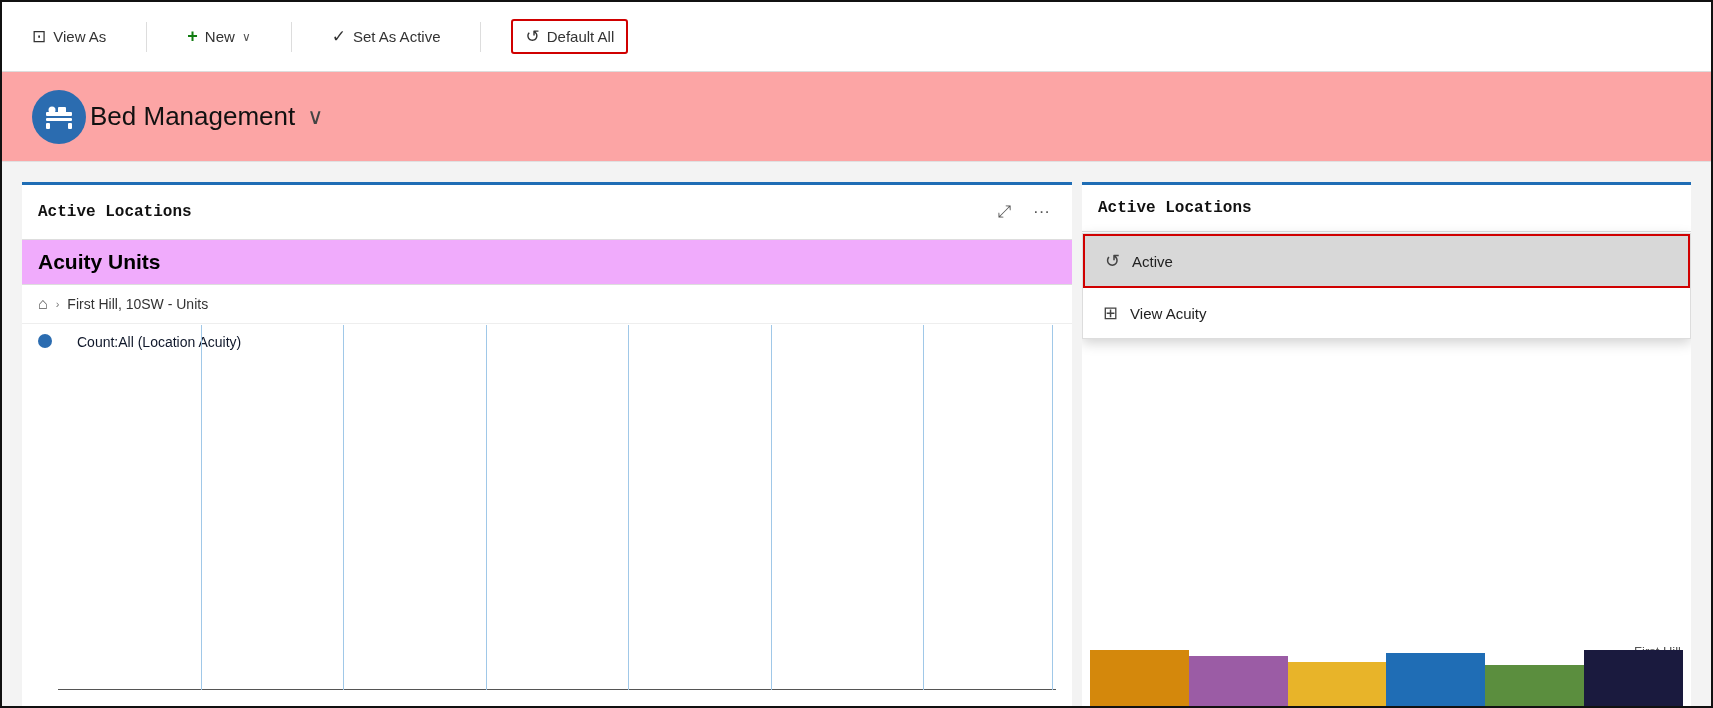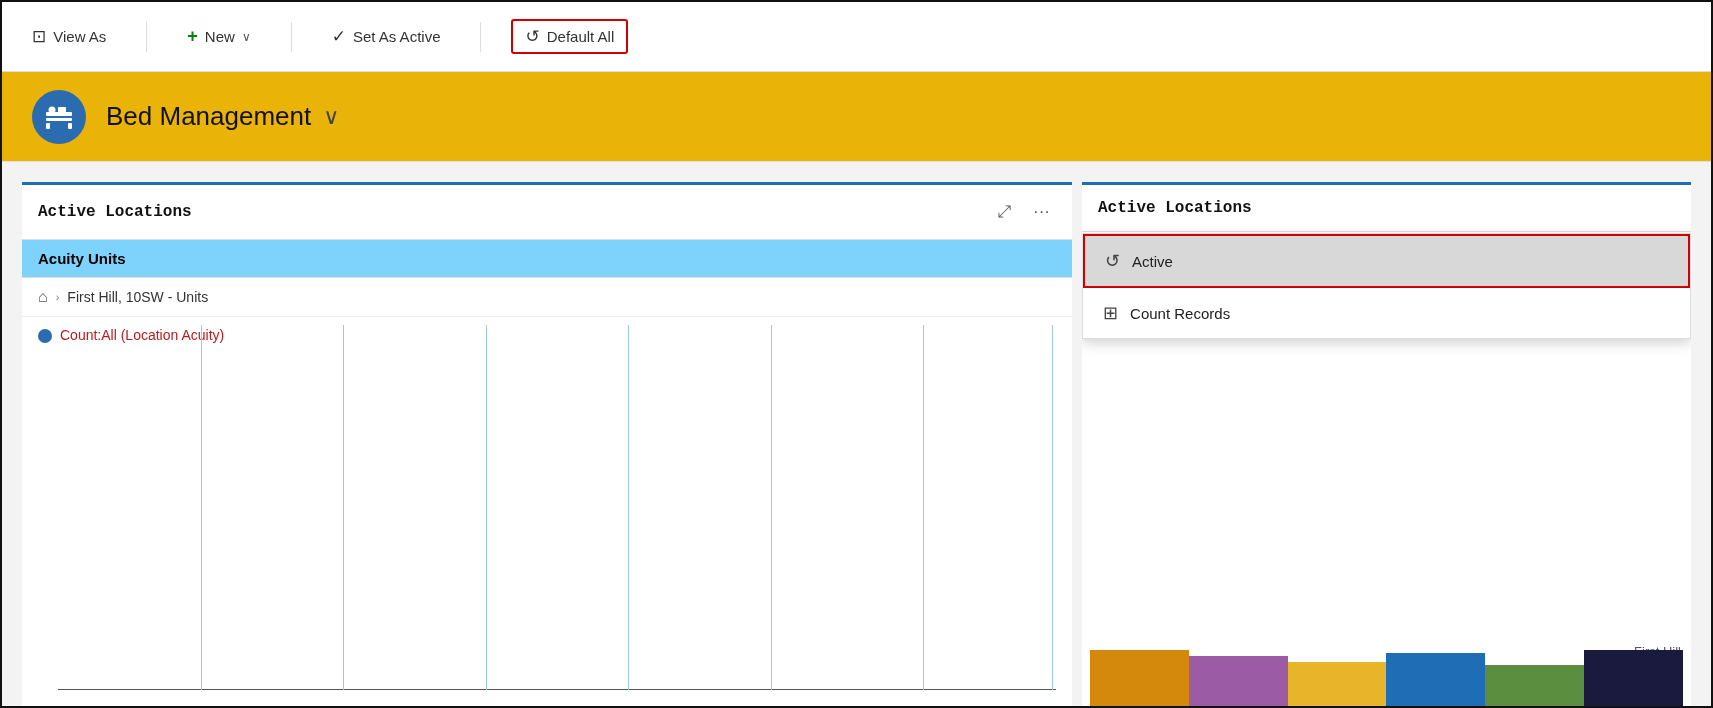--- a/index.html
+++ b/index.html
@@ -46,22 +46,22 @@
       background: #ddd;
     }
     .chevron { font-size: 12px; color: #555; }
 
     
     .page-header {
       display: flex;
       align-items: center;
       height: 90px;
       padding: 0 30px;
-      gap: 20px;
-      background: #eab308;
+      gap: 4px;
+      background: #fca5a5;
       border-bottom: 1px solid #e0e0e0;
     }
     .app-icon {
       width: 54px;
       height: 54px;
       border-radius: 50%;
       background: #2b6cb0;
       display: flex;
       align-items: center;
       justify-content: center;
@@ -123,45 +123,45 @@
       border: none;
       cursor: pointer;
       font-size: 17px;
       color: #555;
       padding: 3px 6px;
       border-radius: 3px;
     }
 
     .acuity-header {
       padding: 10px 16px;
-      font-size: 15px;
+      font-size: 21px;
       font-weight: 600;
       border-bottom: 1px solid #ddd;
-      background: #7dd3fc;
+      background: #f0abfc;
     }
 
     .location-row {
       display: flex;
       align-items: center;
       padding: 10px 16px;
       gap: 8px;
       font-size: 14px;
       color: #333;
       border-bottom: 1px solid #eee;
     }
     .location-icon { font-size: 16px; color: #555; }
     .location-chevron { font-size: 11px; color: #777; }
 
     .count-row {
       display: flex;
-      align-items: flex-end;
+      align-items: flex-start;
       padding: 10px 16px;
-      gap: 8px;
+      gap: 25px;
       font-size: 14px;
-      color: #b91c1c;
+      color: #0f172a;
     }
     .count-dot {
       width: 14px;
       height: 14px;
       border-radius: 50%;
       background: #2b6cb0;
       flex-shrink: 0;
     }
 
     
@@ -350,21 +350,21 @@
       <span class="panel-title">Active Locations</span>
     </div>
 
     <div class="dropdown-menu">
       <div class="dropdown-item highlighted">
         <span class="di-icon">↺</span>
         <span>Active</span>
       </div>
       <div class="dropdown-item">
         <span class="di-icon">⊞</span>
-        <span>Count Records</span>
+        <span>View Acuity</span>
       </div>
     </div>
 
     <div class="right-chart-area">
       <div style="position: absolute; bottom: 50px; right: 10px;">
         <span style="font-size:13px; color:#555;">First Hill</span>
       </div>
       <div class="obs-label">
         <span>- Obs</span>
       </div>

